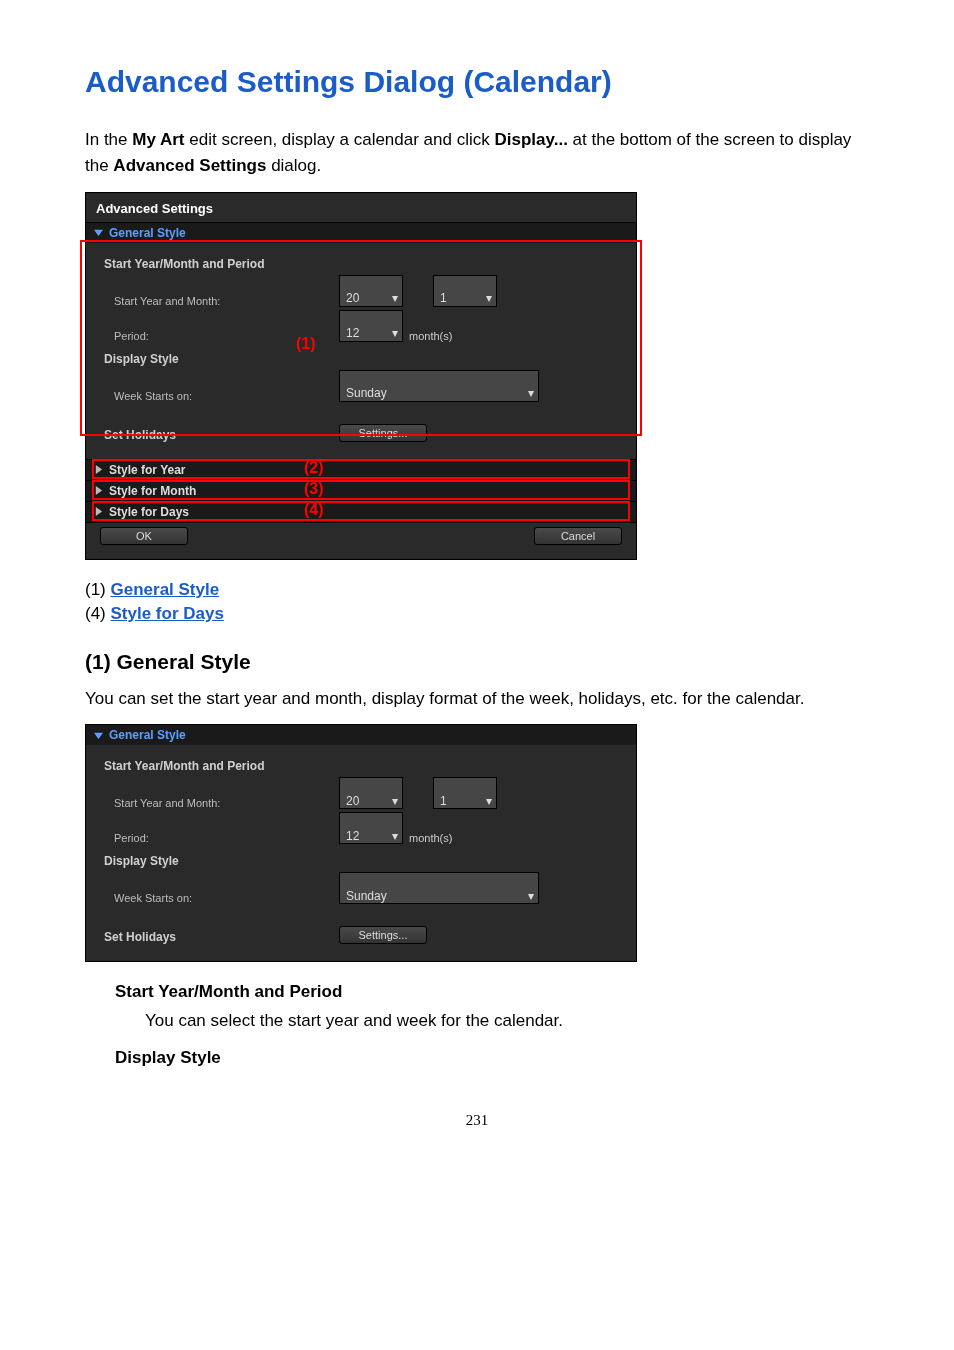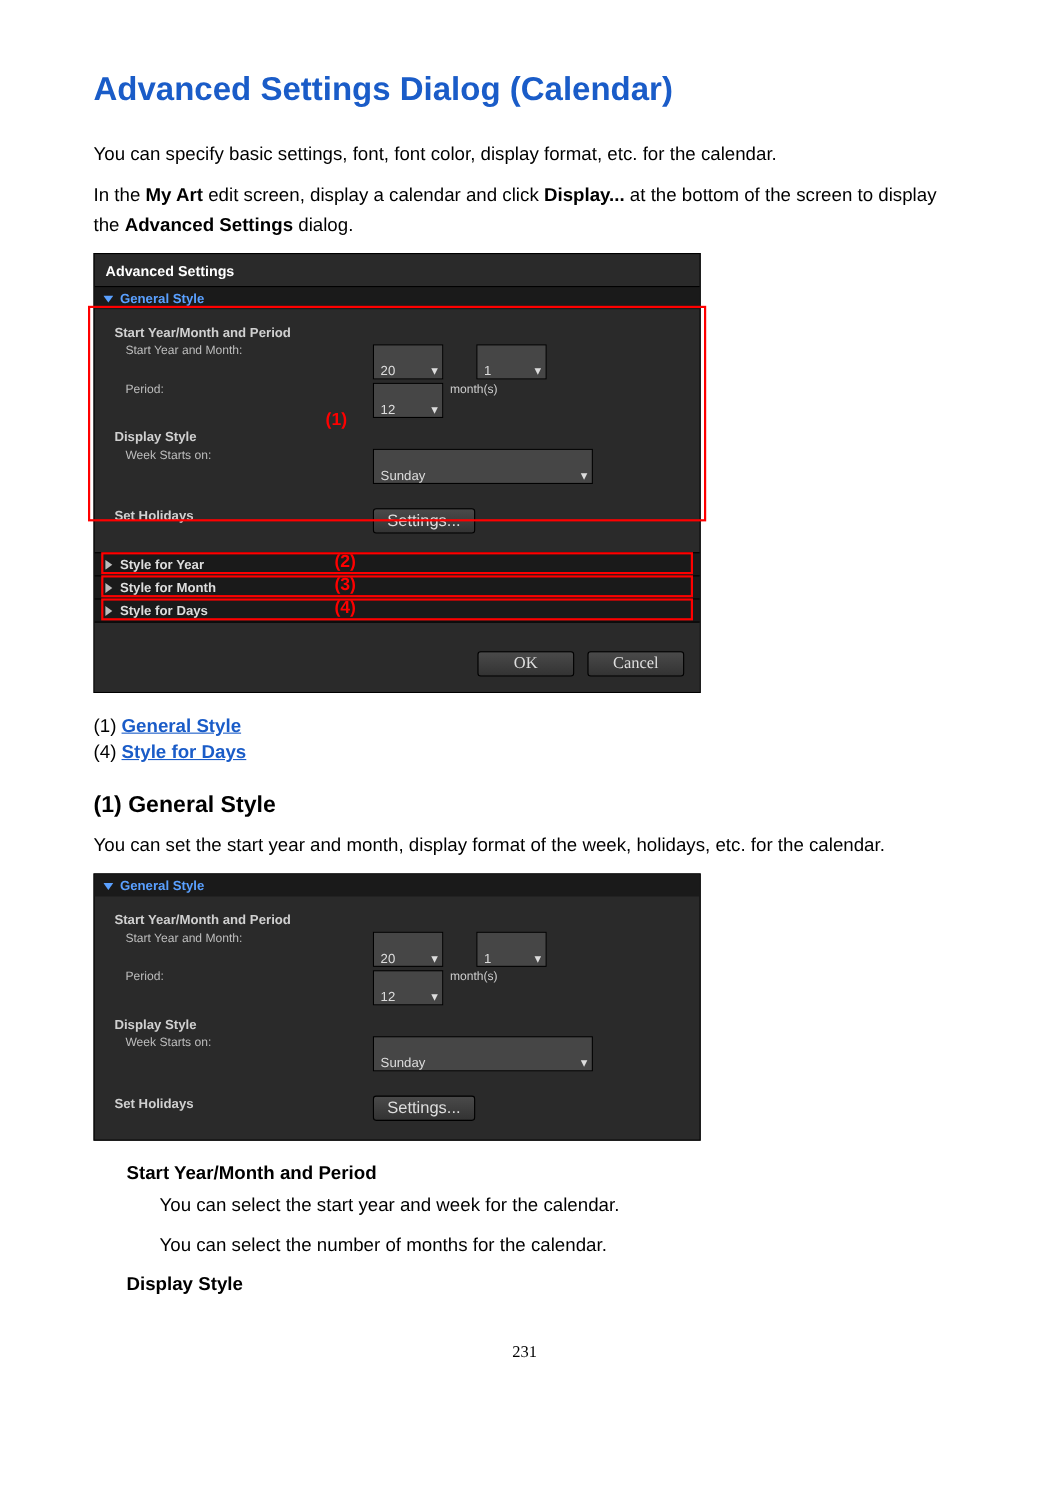--- a/index.html
+++ b/index.html
@@ -86,21 +86,21 @@
     padding: 8px 14px 14px 18px;
     position: relative;
   }
   .subhead {
     color: #d0d0d0;
     font-weight: bold;
     margin: 6px 0 4px 0;
   }
   .field-row {
     display: flex;
-    align-items: flex-start;
+    align-items: flex-end;
     margin: 3px 0;
   }
   .field-label {
     width: 225px;
     color: #bdbdbd;
     padding-left: 10px;
     font-size: 11px;
   }
   .dd {
     background: #464646;
@@ -115,31 +115,30 @@
     box-sizing: border-box;
   }
   .dd .caret { margin-left: 6px; }
   .btn {
     display: inline-block;
     background: linear-gradient(#4a4a4a,#333);
     color: #ddd;
     border: 1px solid #000;
     border-radius: 3px;
     padding: 2px 12px;
-    font-size: 15px;
+    font-size: 11px;
     min-width: 62px;
     text-align: center;
   }
   .dlg-footer {
     display: flex;
-    justify-content: flex-end;
+    justify-content: space-between;
     gap: 12px;
-    padding: 26px 14px 14px 14px;
+    padding: 4px 14px 14px 14px;
     background: #2a2a2a;
-    font-family: Liberation Serif, serif;
   }
   .redbox {
     position: absolute;
     border: 2px solid #ff0000;
     pointer-events: none;
     box-sizing: border-box;
   }
   .redcallout {
     position: absolute;
     color: #ff0000;
@@ -149,21 +148,20 @@
     pointer-events: none;
   }
 </style>
 </head>
 <body>
 
 <div class="page">
 
   <h1 class="title">Advanced Settings Dialog (Calendar)</h1>
 
-  <p class="body">You can specify basic settings, font, font color, display format, etc. for the calendar.</p>
 
   <p class="body">
     <span>In the </span><span class="bold">My Art</span><span> edit screen, display a calendar and click </span><span class="bold">Display...</span><span> at the bottom of the screen to display the </span><span class="bold">Advanced Settings</span><span> dialog.</span>
   </p>
 
   <div class="dlg">
     <div class="dlg-title">Advanced Settings</div>
 
     <div class="panel">
 
@@ -305,20 +303,19 @@
         <div class="subhead" style="width:235px; margin:0;">Set Holidays</div>
         <span class="btn">Settings...</span>
       </div>
     </div>
   </div>
 
   <div class="indent1">
     <div class="defhead">Start Year/Month and Period</div>
     <div class="indent1">
       <div class="defbody">You can select the start year and week for the calendar.</div>
-      <div class="defbody">You can select the number of months for the calendar.</div>
     </div>
     <div class="defhead">Display Style</div>
   </div>
 
   <div class="pagenum">231</div>
 
 </div>
 
 </body></html>

